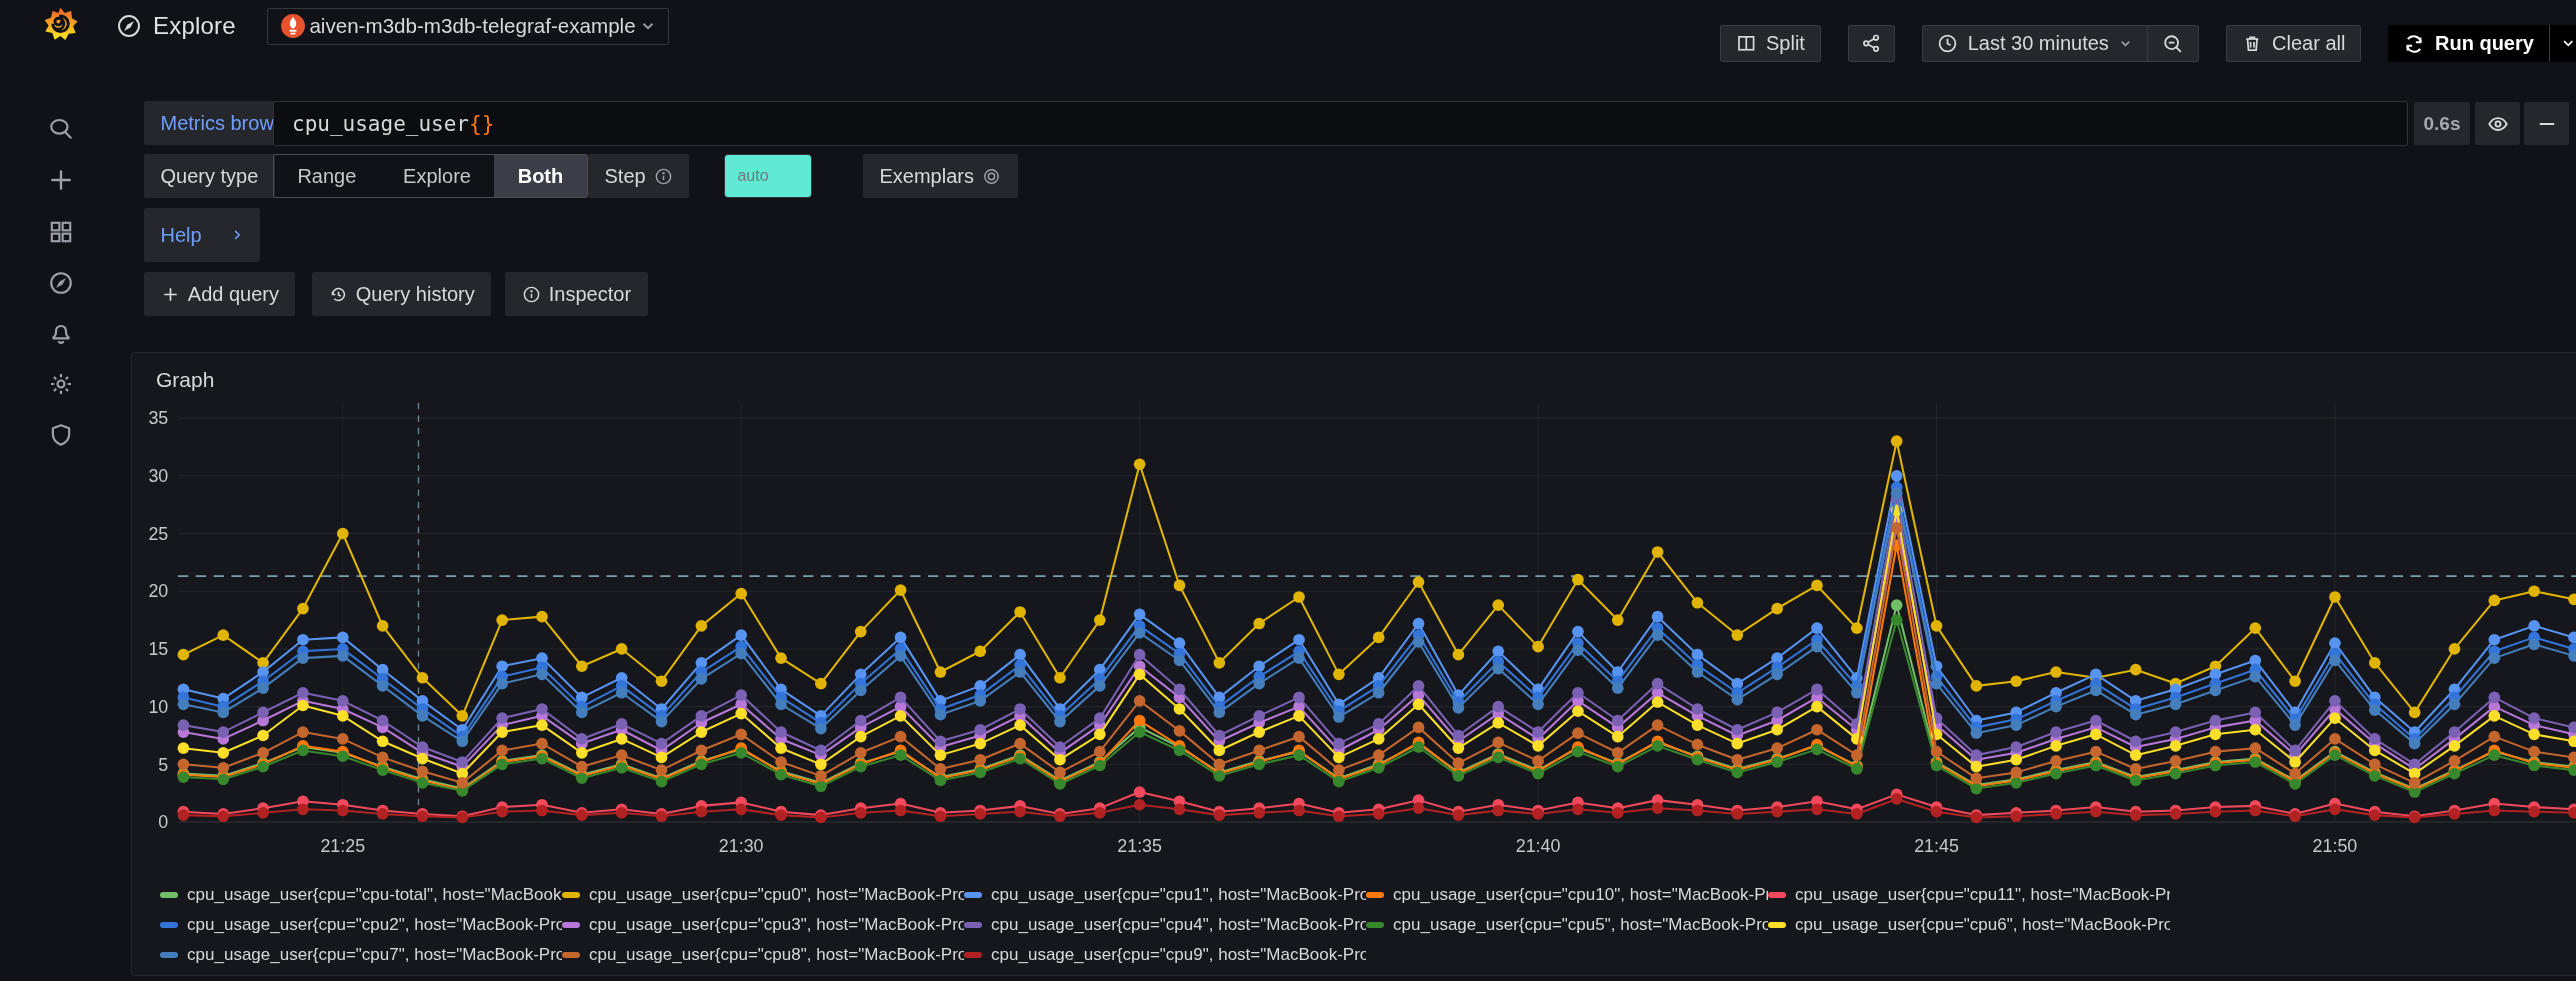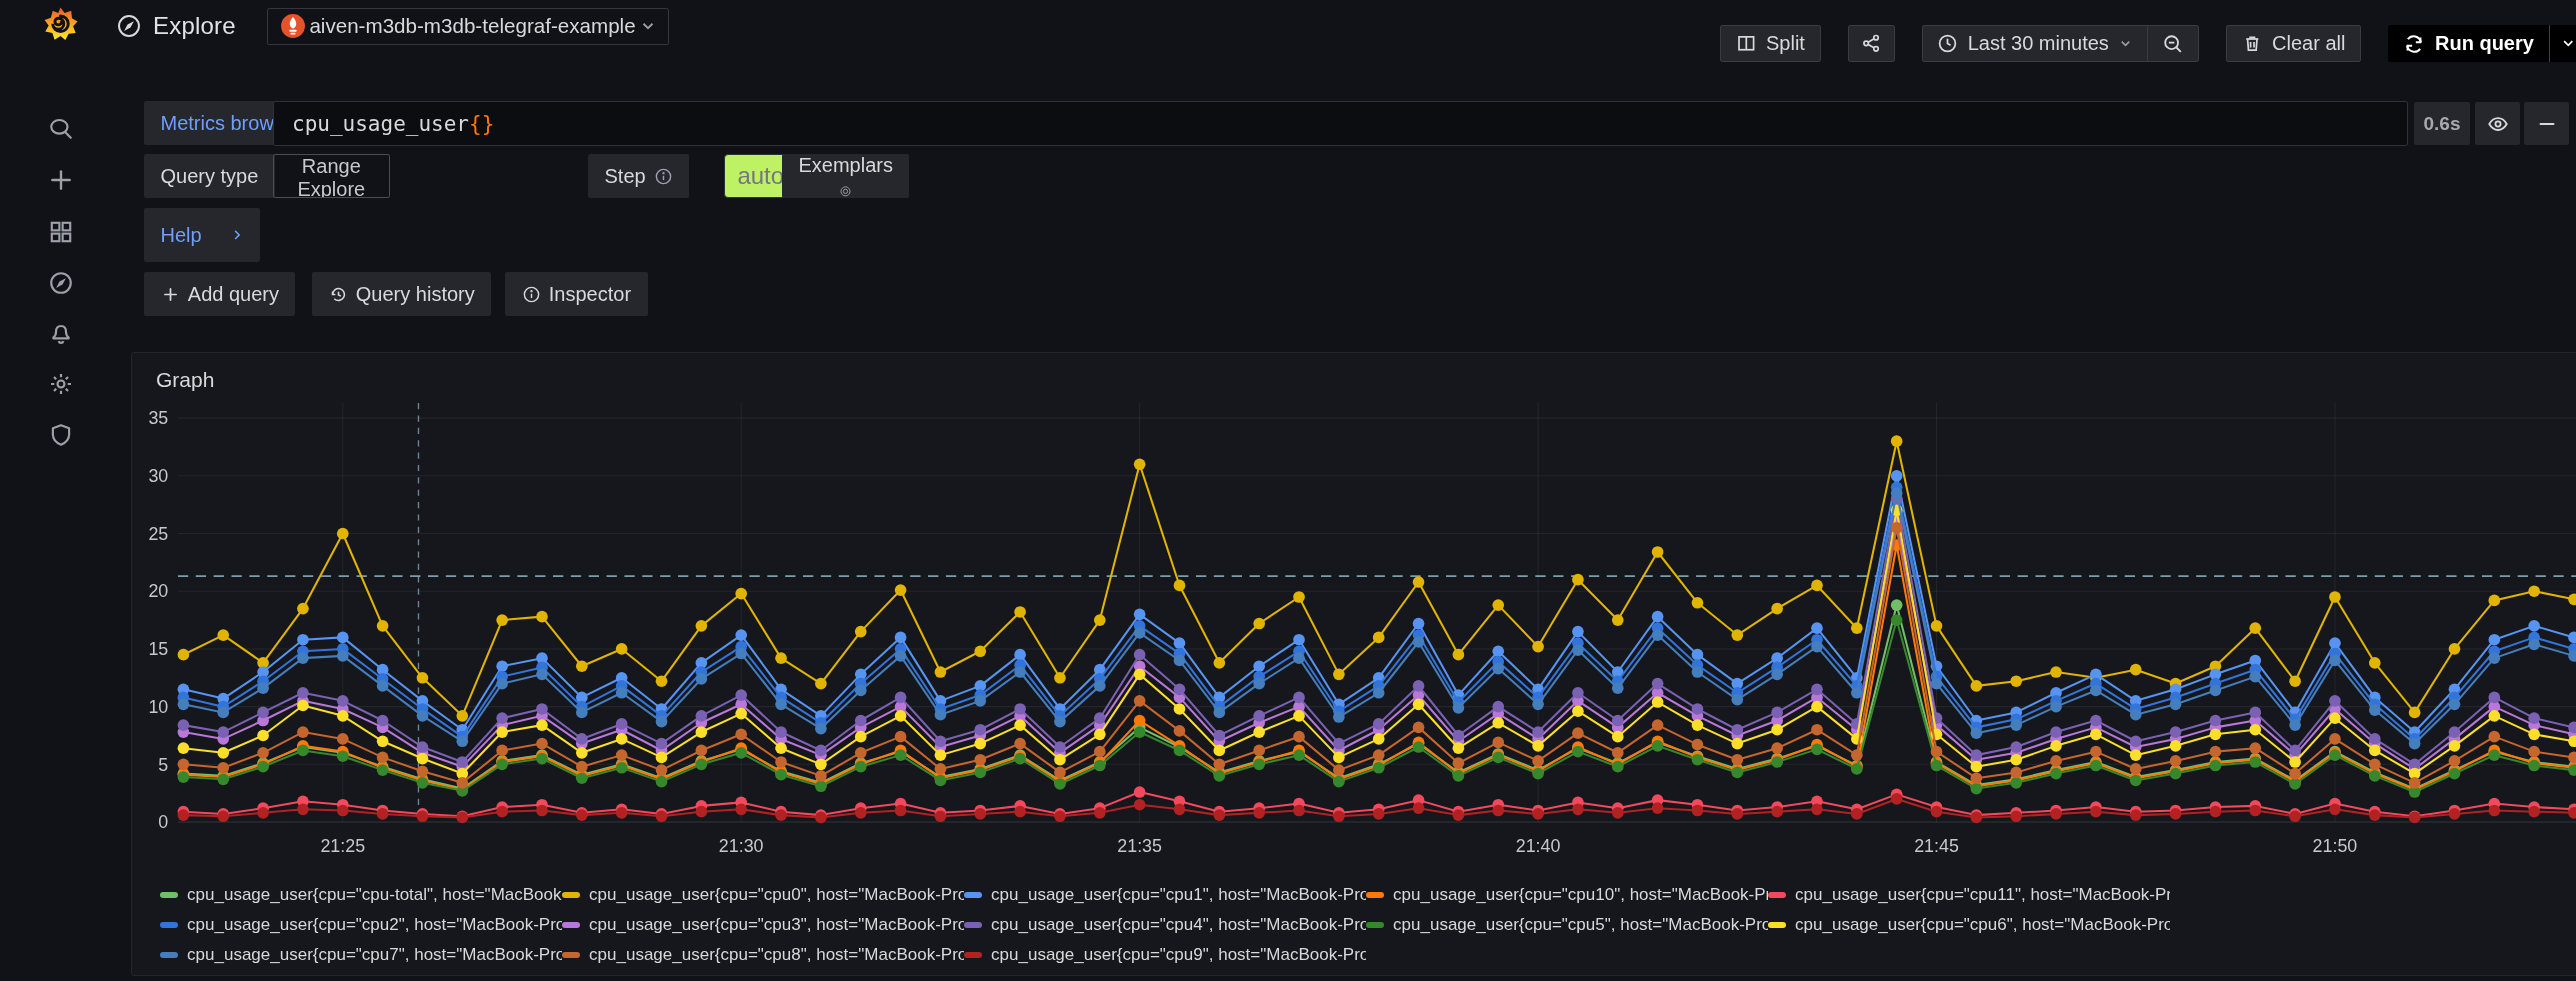--- a/index.html
+++ b/index.html
@@ -52,26 +52,26 @@
   .query-input { position:absolute; left:245px; top:101px; width:2135px; height:45px; background:#0C0D10;
     border:0.7px solid #2F3237; border-radius:2.1px; display:flex; align-items:center; padding:0 18px;
     font-family:"DejaVu Sans Mono", monospace; font-size:21px; cursor:text; }
   .query-brace { color:#FF780A; }
   .dur-chip { position:absolute; left:2386px; top:102px; width:56px; height:43px; background:#25272D; border-radius:2.1px;
     display:flex; align-items:center; justify-content:center; font-size:19px; font-weight:600; color:#A6A8AE; }
   .sq-btn { position:absolute; top:102px; width:45px; height:43px; background:#25272D; border-radius:2.1px;
     display:flex; align-items:center; justify-content:center; color:#D8D9DA; cursor:pointer; }
   .sq-btn svg { width:22px; height:22px; }
 
-  .segmented { position:absolute; left:245px; top:154px; height:44px; display:flex; border:0.7px solid #4A4D55; border-radius:2.1px; overflow:hidden;flex-direction:column; }
+  .segmented { position:absolute; left:245px; top:154px; height:44px; display:flex; border:0.7px solid #4A4D55; border-radius:2.1px; overflow:hidden; }
   .seg { display:flex; align-items:center; justify-content:center; padding:0 23.4px; font-size:20px; color:#C7C8CC; cursor:pointer; }
   .seg.sel { background:#3B3E47; color:#FFFFFF; font-weight:700; }
   .opt-icon { width:19px; height:19px; color:#9DA0A8; }
-  .auto-input { position:absolute; left:696px; top:154px; width:88px; height:44px; background:#bef264; border:0.7px solid #2F3237;
-    border-radius:4px; display:flex; align-items:center; padding:0 12.4px; font-size:24px; color:#75777F; cursor:text; }
+  .auto-input { position:absolute; left:696px; top:154px; width:88px; height:44px; background:#5eead4; border:0.7px solid #2F3237;
+    border-radius:4px; display:flex; align-items:center; padding:0 12.4px; font-size:16px; color:#75777F; cursor:text; }
 
   
   .panel { position:absolute; left:103px; top:352px; width:2458px; height:624px; background:#15171C;
     border:0.7px solid #24262C; border-radius:2.8px; }
   .panel-title { position:absolute; left:24px; top:15px; font-size:21px; font-weight:400; color:#D8D9DA; cursor:pointer; }
   .graph-svg { position:absolute; left:0; top:50px; width:2457px; height:474px; cursor:crosshair; }
   .legend { position:absolute; left:27.5px; top:527px; right:6.9px; }
   .legend-row { display:flex; height:30px; align-items:center; }
   .legend-item { width:402px; display:flex; align-items:center; gap:9px; cursor:pointer; overflow:hidden; }
   .legend-swatch { width:18.6px; height:6.9px; border-radius:3.4px; flex:none; }
@@ -269,21 +269,21 @@
     <span>Step</span>
     <svg class="opt-icon" viewBox="0 0 24 24" fill="none" stroke="currentColor" stroke-width="1.8">
         <circle cx="12" cy="12" r="9"></circle>
         <line x1="12" y1="11" x2="12" y2="16.5"></line>
         <circle cx="12" cy="7.8" r="0.6" fill="currentColor"></circle>
       </svg>
   </div>
   <div class="auto-input">
     <span>auto</span>
   </div>
-  <div class="chip" style="left:754px; top:154px;flex-direction:column;">
+  <div class="chip" style="left:835px; top:154px;">
     <span>Exemplars</span>
     <svg class="opt-icon" viewBox="0 0 24 24" fill="none" stroke="currentColor" stroke-width="1.8">
         <circle cx="12" cy="12" r="8.5"></circle>
         <circle cx="12" cy="12" r="4"></circle>
       </svg>
   </div>
 
   <div class="chip link" style="left:116px; top:208px; height:54px;gap:28px;">
     <span>Help</span>
     <svg class="mini-chev" viewBox="0 0 24 24" fill="none" stroke="currentColor" stroke-width="2.6">

